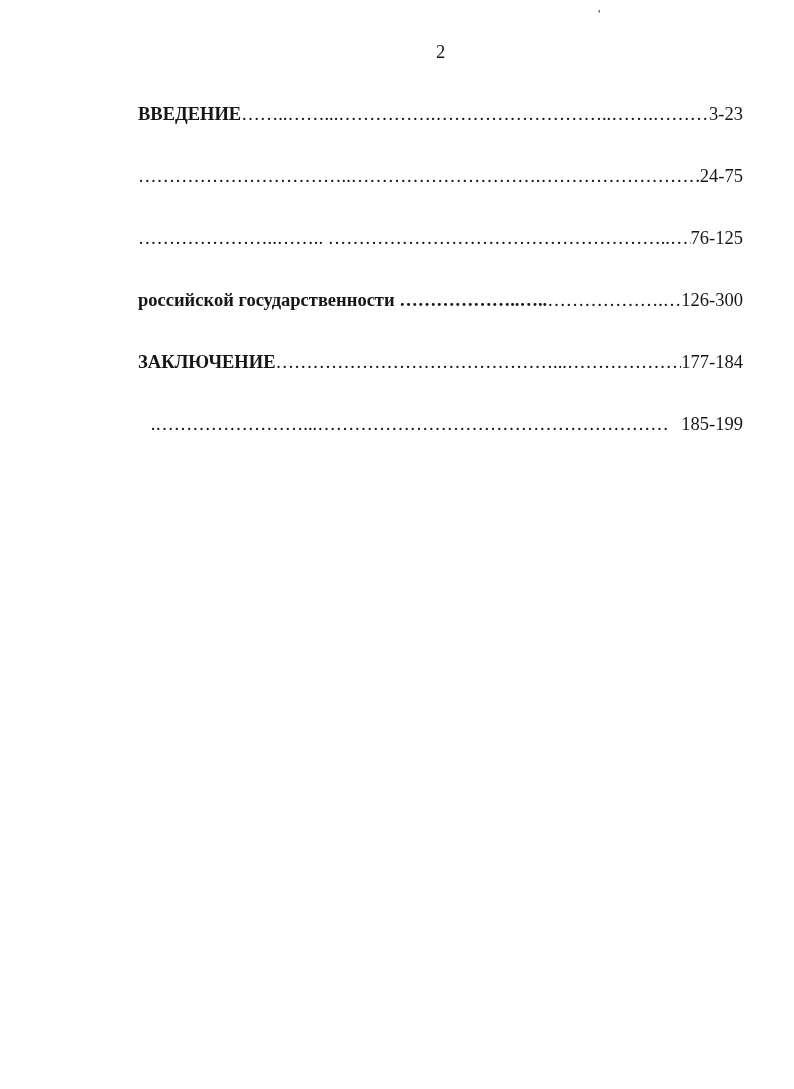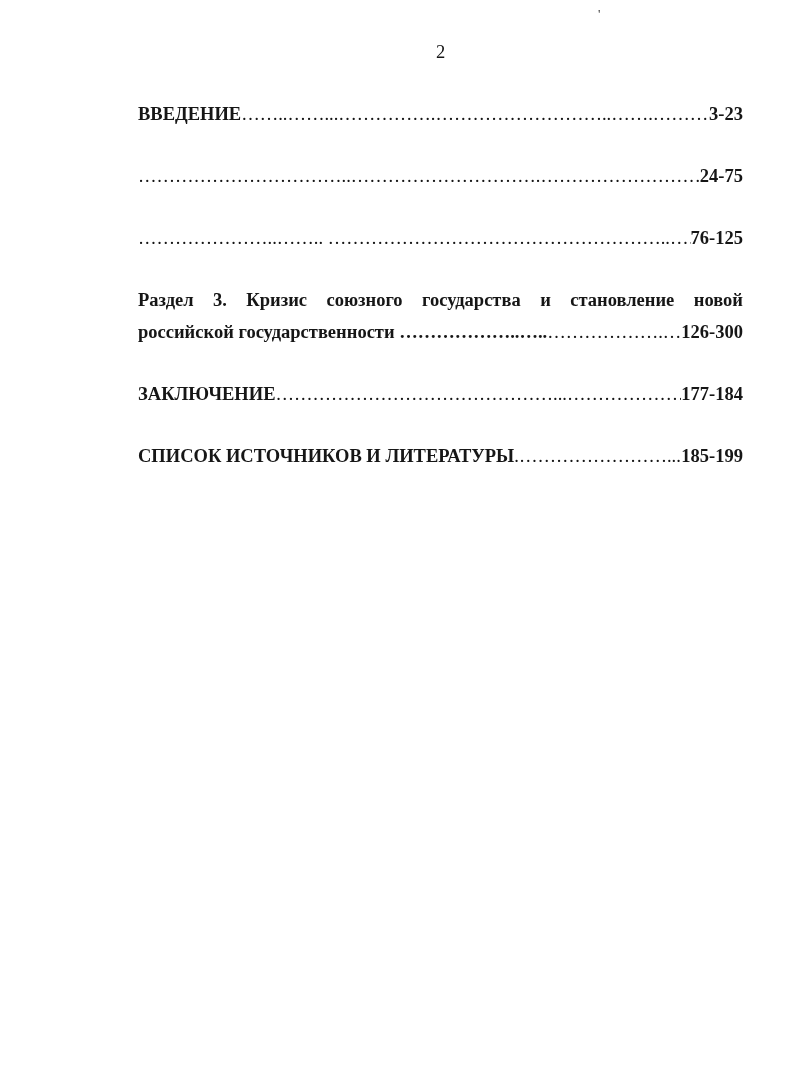--- a/index.html
+++ b/index.html
@@ -54,21 +54,21 @@
   .flexline { display: flex; align-items: baseline; text-align: center; }
   .b { font-weight: bold; white-space: pre; flex: 0 0 auto; }
   .bdots { font-weight: bold; white-space: nowrap; flex: 0 0 auto; }
   .dots {
     flex: 1 1 0;
     min-width: 0;
     overflow: hidden;
     white-space: nowrap;
     font-weight: normal;
   }
-  .pages { flex: 0 0 auto; font-weight: bold; }
+  .pages { flex: 0 0 auto; font-weight: normal; }
 </style>
 </head>
 <body>
 
 <div class="page">
 
   <span class="scan-mark">'</span>
 
   <div class="content">
 
@@ -91,39 +91,37 @@
     </div>
 
     <div class="entry">
       <div class="line flexline">
         <span class="dots">…………………..…….. ………………………………………………..………………………………………</span>
         <span class="pages">76-125</span>
       </div>
     </div>
 
     <div class="entry">
-      <div class="line jline">Раздел 3. Кризис союзного государства и становление новой</div>
       <div class="line flexline">
         <span class="b">российской государственности </span>
         <span class="bdots">………………..…..</span>
         <span class="dots"> ……………….…………………………………………</span>
         <span class="pages">126-300</span>
       </div>
     </div>
 
     <div class="entry">
       <div class="line flexline">
         <span class="b">ЗАКЛЮЧЕНИЕ</span>
         <span class="dots">………………………………………...………………….....……………………………………………………</span>
         <span class="pages">177-184</span>
       </div>
     </div>
 
     <div class="entry">
       <div class="line flexline">
-        <span class="b">СПИСОК ИСТОЧНИКОВ И ЛИТЕРАТУРЫ</span>
         <span class="dots">.……………………...…………………………………………………</span>
         <span class="pages">185-199</span>
       </div>
     </div>
 
   </div>
 </div>
 
 </body></html>

